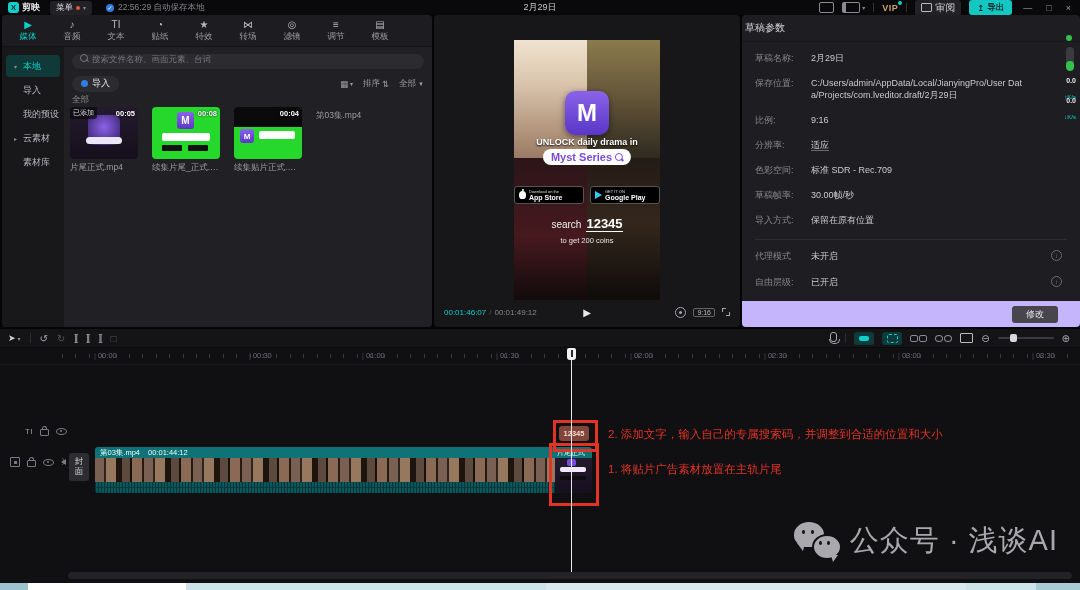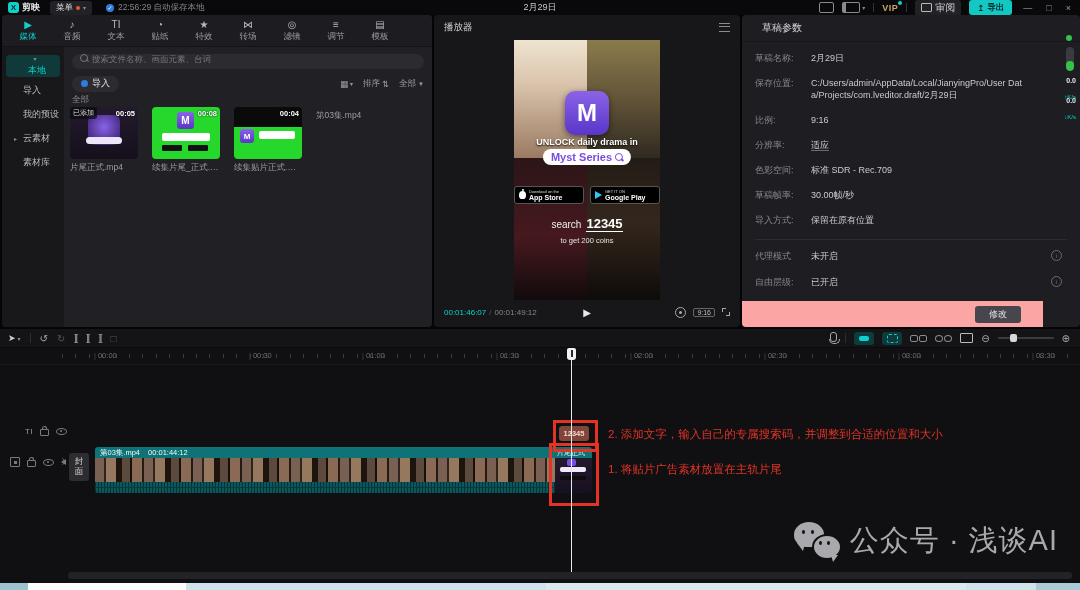--- a/index.html
+++ b/index.html
@@ -28,21 +28,21 @@
   
   .media-panel{position:absolute;left:2px;top:15px;width:430px;height:312px;background:#1d1d21;border-radius:4px;overflow:hidden;}
   .media-tabs{display:flex;height:31px;align-items:center;padding-left:4px;border-bottom:1px solid #141417;background:#1d1d21;}
   .tab{width:44px;display:flex;flex-direction:column;align-items:center;gap:1px;color:#9b9ba1;font-size:8.5px;}
   .tab .t-ico{font-size:10px;line-height:11px;height:11px;color:#b8b8be;}
   .media-tabs .tab:nth-child(1){color:#0ed1ca;}
   .media-tabs .tab:nth-child(1) .t-ico{color:#0ed1ca;}
   .media-side{position:absolute;left:0;top:32px;width:62px;bottom:0;background:#18181b;padding-top:6px;}
   .side-item{display:flex;align-items:center;gap:2px;color:#b8b8be;font-size:9px;height:22px;padding-left:8px;margin:2px 4px;border-radius:4px;}
   .side-item .caret{width:7px;font-size:6px;color:#8a8a90;}
-  .media-side .side-item:nth-child(1){background:#103a3a;color:#0ed1ca;flex-direction:column;}
+  .media-side .side-item:nth-child(1){background:#103a3a;color:#0ed1ca;}
   .media-content{position:absolute;left:62px;top:32px;right:0;bottom:0;background:#212125;}
   .search-bar{position:absolute;left:8px;top:7px;right:8px;height:15px;background:#2b2b30;border-radius:8px;display:flex;align-items:flex-start;padding-left:8px;gap:4px;color:#77777d;font-size:8.5px;}
   .mag{width:6px;height:6px;border:1px solid #77777d;border-radius:50%;position:relative;}
   .mag::after{content:"";position:absolute;left:5px;top:5px;width:3px;height:1px;background:#77777d;transform:rotate(45deg);}
   .import-row{position:absolute;left:8px;top:28px;right:8px;height:17px;display:flex;align-items:center;}
   .import-btn{background:#2b2b30;border-radius:9px;height:16px;display:flex;align-items:center;gap:4px;padding:0 9px;color:#e2e2e6;font-size:9px;}
   .imp-dot{width:7px;height:7px;border-radius:50%;background:#2f7de0;}
   .view-ctrls{margin-left:auto;display:flex;align-items:center;gap:10px;color:#9b9ba1;font-size:8.5px;}
   .vc{display:flex;align-items:center;gap:2px;}
   .section-label{position:absolute;left:8px;top:47px;color:#8a8a90;font-size:8.5px;}
@@ -100,32 +100,32 @@
   .pp-right{margin-left:auto;display:flex;align-items:center;gap:7px;color:#a8a8ae;}
   .ratio-pill{border:1px solid #666;border-radius:2px;padding:0 3px;font-size:7px;color:#bbb;}
   .fs-ico{width:8px;height:8px;position:relative;}
   .fs-ico::before,.fs-ico::after{content:"";position:absolute;width:8px;height:8px;}
   .fs-ico::before{border-left:1.5px solid #a8a8ae;border-top:1.5px solid #a8a8ae;left:0;top:0;width:3px;height:3px;}
   .fs-ico::after{border-right:1.5px solid #a8a8ae;border-bottom:1.5px solid #a8a8ae;right:0;bottom:0;width:3px;height:3px;}
   .scan-ico{width:9px;height:9px;border:1px solid #a8a8ae;border-radius:50%;position:relative;}
   .scan-ico::after{content:"";position:absolute;left:3px;top:3px;width:3px;height:3px;border-radius:50%;background:#a8a8ae;}
   
   .params-panel{position:absolute;left:742px;top:15px;width:338px;height:312px;background:#1e1e22;border-radius:4px;overflow:hidden;}
-  .pr-head{height:26px;line-height:26px;padding-left:20px;color:#d6d6da;font-size:10px;border-bottom:1px solid #17171a;}
+  .pr-head{height:26px;line-height:26px;padding-left:3px;color:#d6d6da;font-size:10px;border-bottom:1px solid #17171a;}
   .pr-rows{padding:10px 0 0 13px;}
   .params-row{display:flex;margin-bottom:13px;font-size:9px;line-height:12px;}
   .params-row .pl{width:56px;color:#85858b;flex:none;}
   .params-row .pv2{color:#c9c9ce;width:212px;word-break:break-all;}
   .pr-rows .params-row:nth-child(4) .pv2 span{border-bottom:1px solid #6a6a70;}
   .pr-div{height:1px;background:#2c2c31;margin:2px 13px 10px 13px;}
   .extra-row{display:flex;margin:0 0 13px 13px;font-size:9px;position:relative;}
   .extra-row .pl{width:56px;color:#85858b;flex:none;}
   .extra-row .pv2{color:#c9c9ce;}
   .info-ico{position:absolute;right:18px;top:0;width:9px;height:9px;border:1px solid #6a6a70;border-radius:50%;color:#6a6a70;font-size:6px;display:flex;align-items:center;justify-content:center;}
-  .pr-foot{position:absolute;left:0;bottom:0;width:301px;height:26px;background:#fca5a5;}
+  .pr-foot{position:absolute;left:0;bottom:0;width:338px;height:26px;background:#c4b5fd;}
   .modify-btn{position:absolute;right:22px;top:5px;background:#46464c;color:#e4e4e8;font-size:9px;border-radius:3px;padding:2px 14px;}
   .edge-dot{position:absolute;right:8px;top:20px;width:6px;height:6px;border-radius:50%;background:#35c24a;}
   .edge-scroll{position:absolute;right:6px;top:32px;width:8px;height:24px;border-radius:4px;background:#3a3a40;overflow:hidden;}
   .edge-scroll::after{content:"";position:absolute;bottom:0;left:0;width:8px;height:10px;background:#35c24a;border-radius:4px;}
   .net{position:absolute;right:4px;width:34px;text-align:right;line-height:1.1;}
   .net .nv{color:#e8e8ea;font-size:7px;font-weight:bold;display:block;}
   .net .nu{color:#0ed1ca;font-size:6px;}
   
   .timeline{position:absolute;left:0;top:329px;width:1080px;height:261px;background:#101013;}
   .tl-toolbar{position:absolute;left:0;top:0;width:1080px;height:19px;background:#141417;border-bottom:1px solid #0a0a0c;display:flex;align-items:center;padding-left:8px;box-sizing:border-box;color:#a8a8ae;font-size:10px;gap:9px;}
@@ -380,24 +380,20 @@
           <div class="thumb-name">续集贴片正式.mp4</div>
         </div>
         <div class="thumb-item">
           <div class="thumb-name">第03集.mp4</div>
         </div>
       </div>
     </div>
   </div>
 
   <div class="player-panel">
-    <div class="pp-head">
-      <span>播放器</span>
-      <span class="burger"></span>
-    </div>
     <div class="preview">
       <div class="q q-tl"></div>
       <div class="q q-tr"></div>
       <div class="q q-bl"></div>
       <div class="q q-br"></div>
       <div class="pv-m">M</div>
       <div class="pv-unlock">UNLOCK daily drama in</div>
       <div class="pv-pill">
         <span>Myst Series</span>
         <span class="pv-mag"></span>

